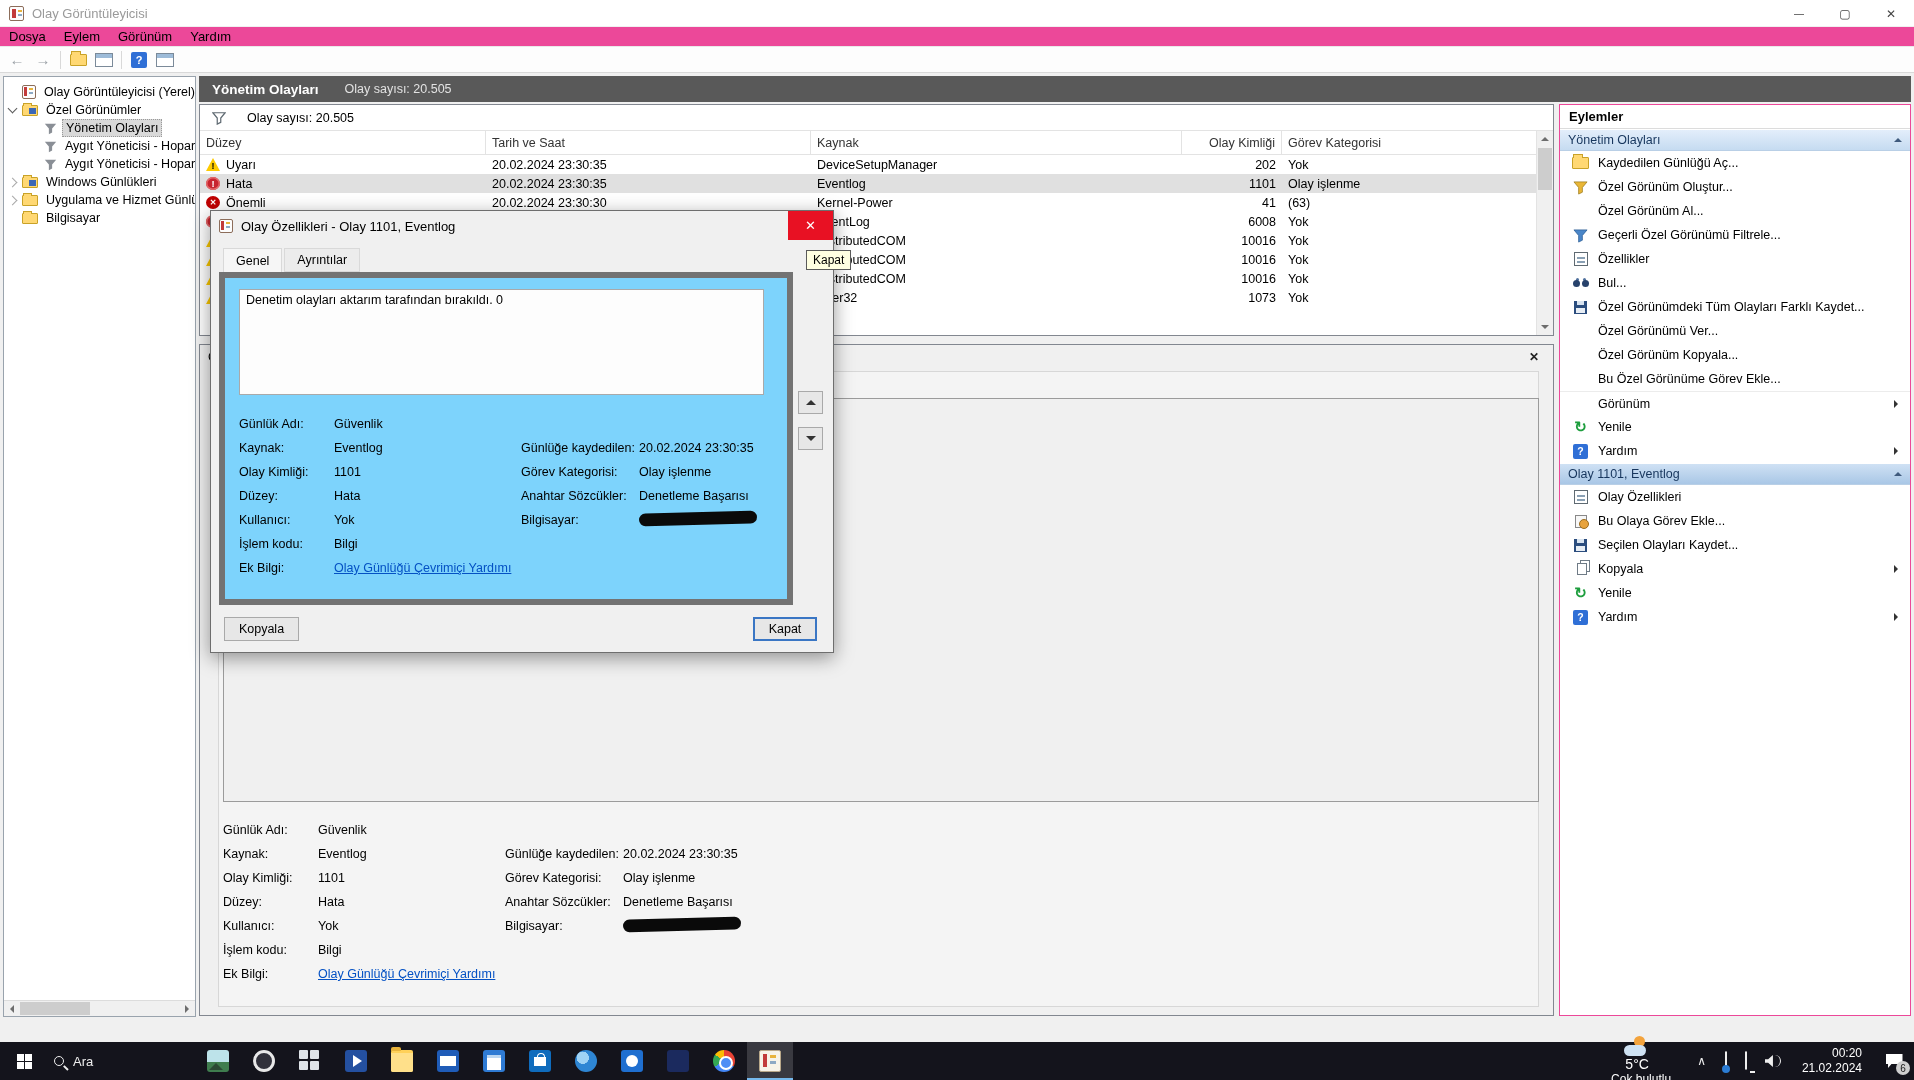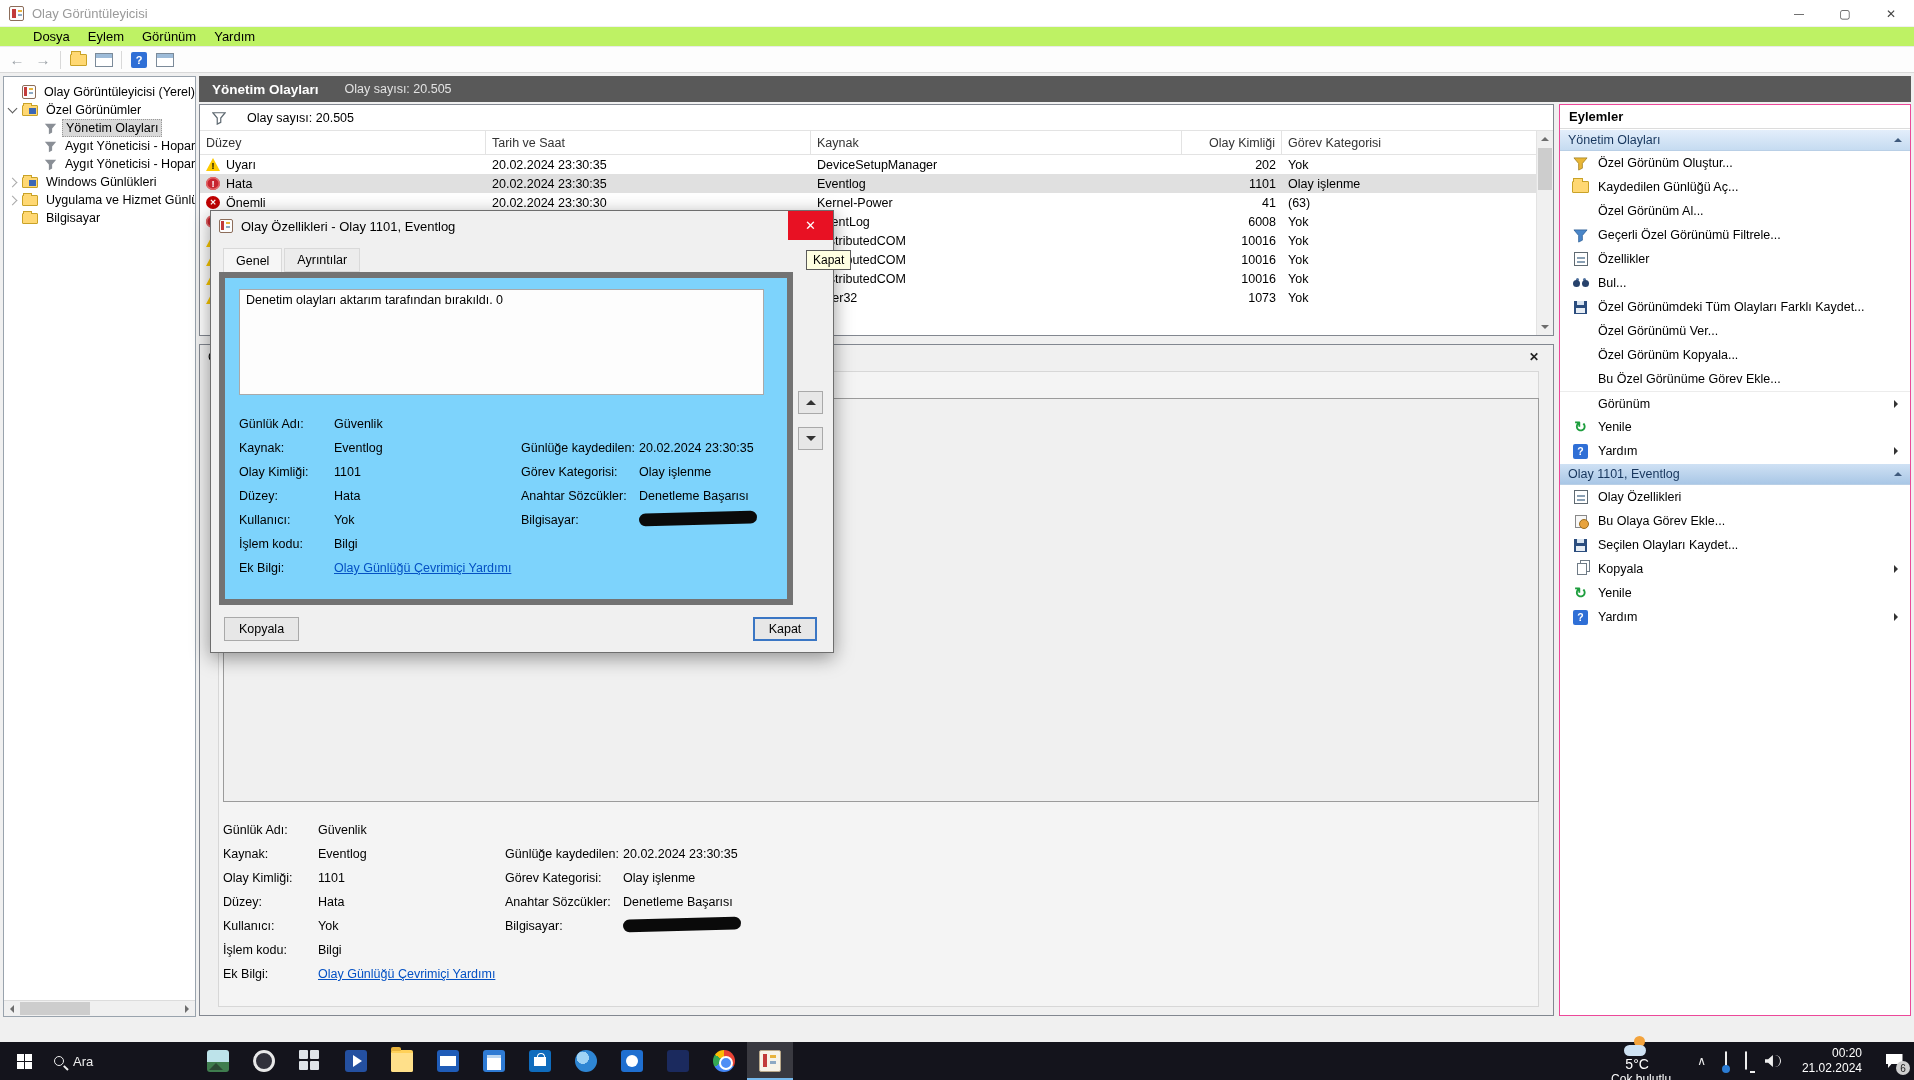--- a/index.html
+++ b/index.html
@@ -15,22 +15,22 @@
     color:#444; font-size:12px;}
   .winbtn.min::before{content:"—"; font-size:10px;}
   .winbtn.max::before{content:"▢"; font-size:12px;}
   .winbtn.cls::before{content:"✕";}
   .evicon { width:15px; height:15px; margin-left:9px; background:#fdfdfd; border:1px solid #8c6d5a;
     position:relative; border-radius:2px;}
   .evicon::before{content:""; position:absolute; left:2px; top:2px; width:4px; height:9px; background:#c23b3b;}
   .evicon::after{content:""; position:absolute; left:8px; top:3px; width:4px; height:2px; background:#e8b33c;
     box-shadow:0 4px 0 #8da9c4;}
 
-  .menubar { position:absolute; left:0; top:27px; width:1914px; height:19px; background:#bef264;
-    display:flex; align-items:center; font-size:13px;padding-left:24px;}
+  .menubar { position:absolute; left:0; top:27px; width:1914px; height:19px; background:#ec4899;
+    display:flex; align-items:center; font-size:13px;}
   .menuitem { padding:2px 9px; }
 
   .toolbar { position:absolute; left:0; top:46px; width:1914px; height:27px; background:#fdfdfd;
     border-top:1px solid #e9e9e9; border-bottom:1px solid #d9d9d9; display:flex; align-items:center; padding-left:4px;}
   .tbtn { width:24px; height:22px; display:flex; align-items:center; justify-content:center; margin:0 1px;}
   .tbtn.nav::before { content:"←"; color:#9aa0a6; font-weight:bold; font-size:15px;}
   .tbtn.nav.fwd::before { content:"→";}
   .tsep { width:1px; height:18px; background:#d9d9d9; margin:0 4px;}
   .ticon-folder { width:17px; height:12px; background:#ffd873; border:1px solid #c9a227; border-radius:1px; position:relative;}
   .ticon-folder::before { content:""; position:absolute; left:0; top:-4px; width:8px; height:3px; background:#ffd873; border:1px solid #c9a227; border-bottom:none;}
@@ -476,31 +476,31 @@
 
 <div class="actionsbox">
   <div class="acthead">Eylemler</div>
 
   <div class="actsec">
     <span>Yönetim Olayları</span>
     <span class="collapse"></span>
   </div>
   <div class="actitem">
     <span class="actico">
+        <span class="ticon-folder"></span>
+      </span>
+    <span>Kaydedilen Günlüğü Aç...</span>
+  </div>
+  <div class="actitem">
+    <span class="actico">
         <svg width="15" height="15" viewBox="0 0 16 16">
           <path d="M1 2h14l-5 6v5l-4 2V8z" fill="#e9b636" stroke="#9c7c1e" stroke-width="0.8"></path>
         </svg>
       </span>
     <span>Özel Görünüm Oluştur...</span>
-  </div>
-  <div class="actitem">
-    <span class="actico">
-        <span class="ticon-folder"></span>
-      </span>
-    <span>Kaydedilen Günlüğü Aç...</span>
   </div>
   <div class="actitem">
     <span class="actico"></span>
     <span>Özel Görünüm Al...</span>
   </div>
   <div class="actitem">
     <span class="actico">
         <svg width="15" height="15" viewBox="0 0 16 16">
           <path d="M1 2h14l-5 6v5l-4 2V8z" fill="#4a86c8" stroke="#2d5f96" stroke-width="0.8"></path>
         </svg>

